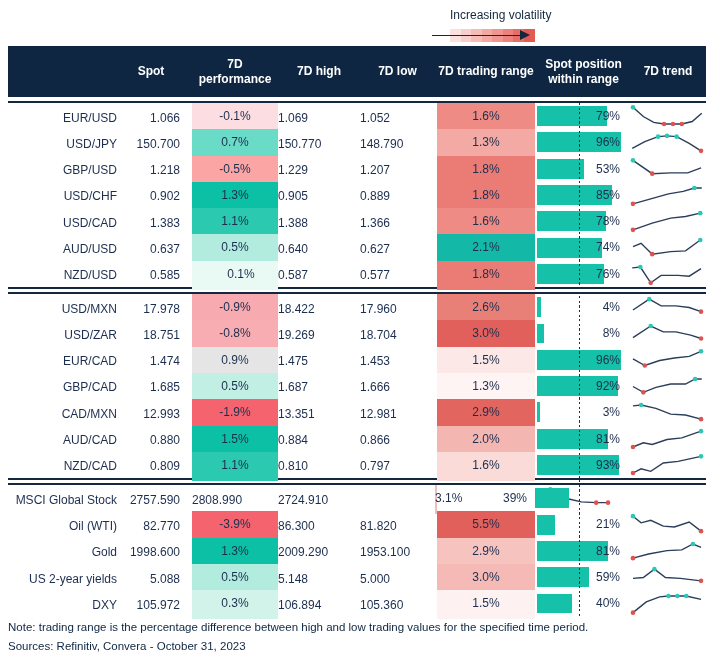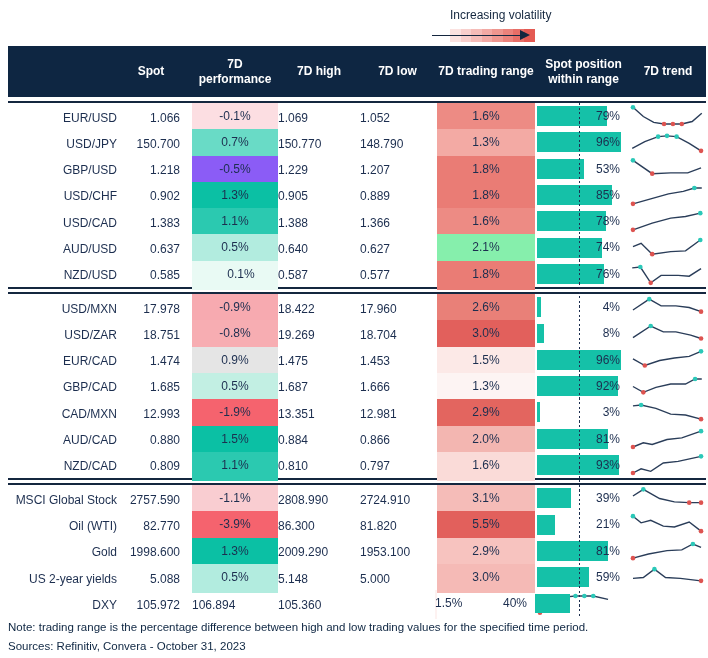--- a/index.html
+++ b/index.html
@@ -116,21 +116,21 @@
               <circle cx="37" cy="5.833333333333333" r="2.3" fill="#2bc8b8"></circle>
               <circle cx="46.62" cy="6.666666666666667" r="2.3" fill="#2bc8b8"></circle>
               <circle cx="71.03999999999999" cy="20.833333333333336" r="2.3" fill="#dd5350"></circle>
             </svg></div>
     </div>
 
     <div class="row">
       <div class="c label">GBP/USD</div>
       <div class="c spot">1.218</div>
       <div class="c"></div>
-      <div class="c perf" style="background: #8b5cf6;">-0.5%</div>
+      <div class="c perf" style="background: #fca5a5;">-0.5%</div>
       <div class="c high">1.229</div>
       <div class="c low">1.207</div>
       <div class="c"></div>
       <div class="c range" style="background: rgb(234, 124, 117);">1.8%</div>
       <div class="c"></div>
       <div class="c pos">
         <div class="bar" style="width: 46.64px; background: rgb(21, 193, 168);"></div>
         <div class="pct">53%</div>
       </div>
       <div class="c trend"><svg width="74" height="25">
@@ -183,21 +183,21 @@
     </div>
 
     <div class="row">
       <div class="c label">AUD/USD</div>
       <div class="c spot">0.637</div>
       <div class="c"></div>
       <div class="c perf" style="background: rgb(178, 236, 223);">0.5%</div>
       <div class="c high">0.640</div>
       <div class="c low">0.627</div>
       <div class="c"></div>
-      <div class="c range" style="background: #86efac;">2.1%</div>
+      <div class="c range" style="background: #14b8a6;">2.1%</div>
       <div class="c"></div>
       <div class="c pos">
         <div class="bar" style="width: 65.12px; background: rgb(21, 193, 168);"></div>
         <div class="pct">74%</div>
       </div>
       <div class="c trend"><svg width="74" height="25">
               <polyline points="2.96,11.666666666666666 11.1,8.333333333333332 22.2,19.166666666666668 40.7,16.666666666666664 55.5,15.833333333333332 70.3,5" fill="none" stroke="#2a3d59" stroke-width="1.4"></polyline>
               <circle cx="22.2" cy="19.166666666666668" r="2.3" fill="#dd5350"></circle>
               <circle cx="70.3" cy="5" r="2.3" fill="#2bc8b8"></circle>
             </svg></div>
@@ -368,21 +368,20 @@
               <polyline points="2.96,20 11.1,15.833333333333332 20.720000000000002,18.333333333333332 33.300000000000004,10 48.1,8.333333333333332 71.03999999999999,3.3333333333333335" fill="none" stroke="#2a3d59" stroke-width="1.4"></polyline>
               <circle cx="2.96" cy="20" r="2.3" fill="#dd5350"></circle>
               <circle cx="71.03999999999999" cy="3.3333333333333335" r="2.3" fill="#2bc8b8"></circle>
             </svg></div>
     </div>
   <div class="sep"></div>
     <div class="row">
       <div class="c label">MSCI Global Stock</div>
       <div class="c spot">2757.590</div>
       <div class="c"></div>
-      <div class="c perf" style="background: rgb(249, 205, 209);">-1.1%</div>
       <div class="c high">2808.990</div>
       <div class="c low">2724.910</div>
       <div class="c"></div>
       <div class="c range" style="background: rgb(245, 188, 184);">3.1%</div>
       <div class="c"></div>
       <div class="c pos">
         <div class="bar" style="width: 34.32px; background: rgb(21, 193, 168);"></div>
         <div class="pct">39%</div>
       </div>
       <div class="c trend"><svg width="74" height="25">
@@ -453,20 +452,21 @@
               <polyline points="2.96,13.333333333333334 13.32,12.5 24.42,4.166666666666666 35.519999999999996,12.5 50.32,13.333333333333334 71.03999999999999,15.833333333333332" fill="none" stroke="#2a3d59" stroke-width="1.4"></polyline>
               <circle cx="24.42" cy="4.166666666666666" r="2.3" fill="#2bc8b8"></circle>
               <circle cx="71.03999999999999" cy="15.833333333333332" r="2.3" fill="#dd5350"></circle>
             </svg></div>
     </div>
 
     <div class="row">
       <div class="c label">DXY</div>
       <div class="c spot">105.972</div>
       <div class="c"></div>
+      <div class="c perf" style="background: rgb(210, 243, 234);">0.3%</div>
       <div class="c high">106.894</div>
       <div class="c low">105.360</div>
       <div class="c"></div>
       <div class="c range" style="background: rgb(253, 242, 241);">1.5%</div>
       <div class="c"></div>
       <div class="c pos">
         <div class="bar" style="width: 35.2px; background: rgb(21, 193, 168);"></div>
         <div class="pct">40%</div>
       </div>
       <div class="c trend"><svg width="74" height="25">

